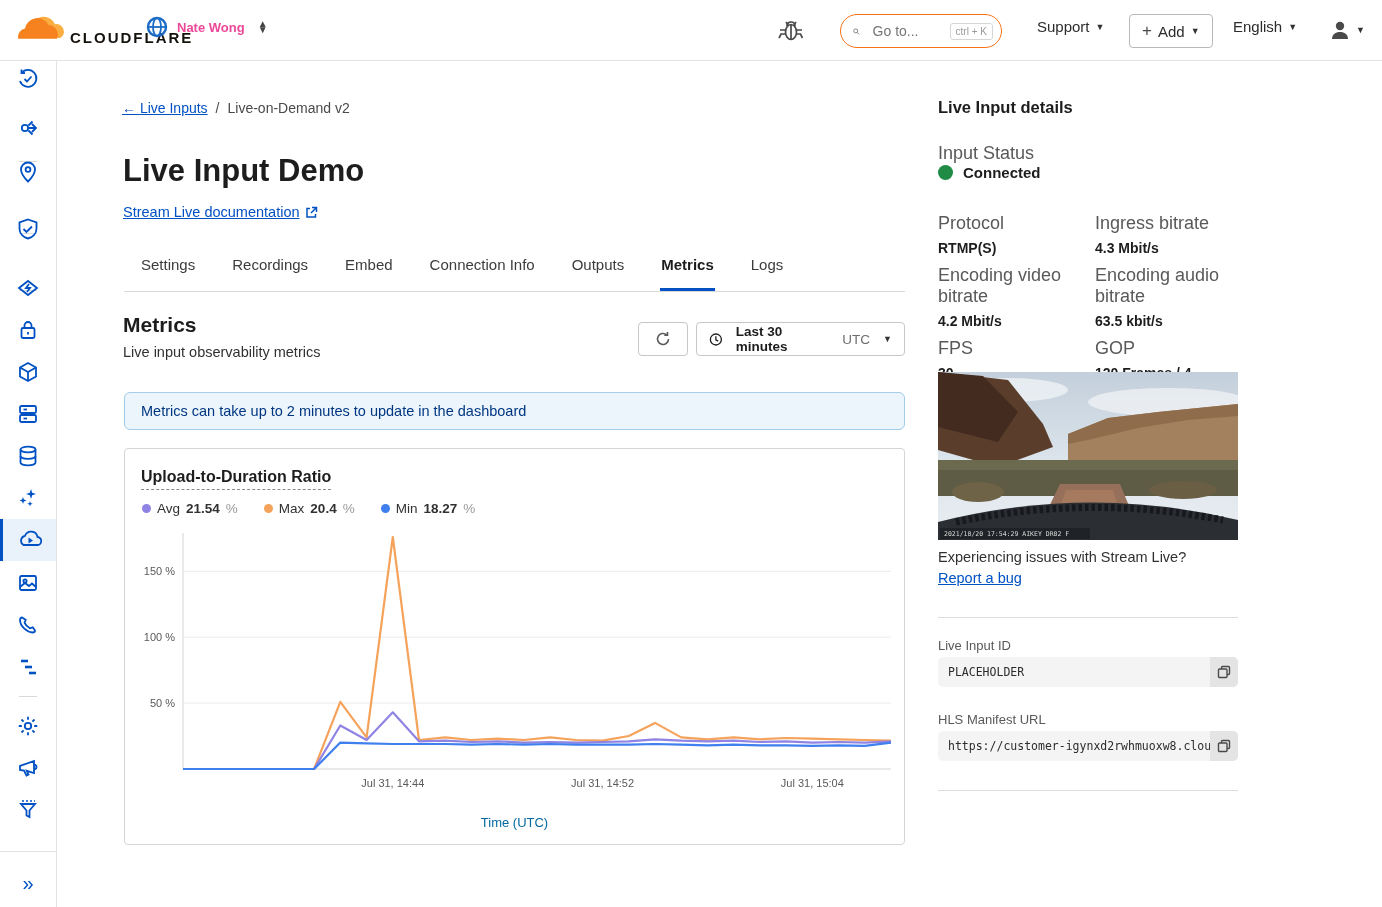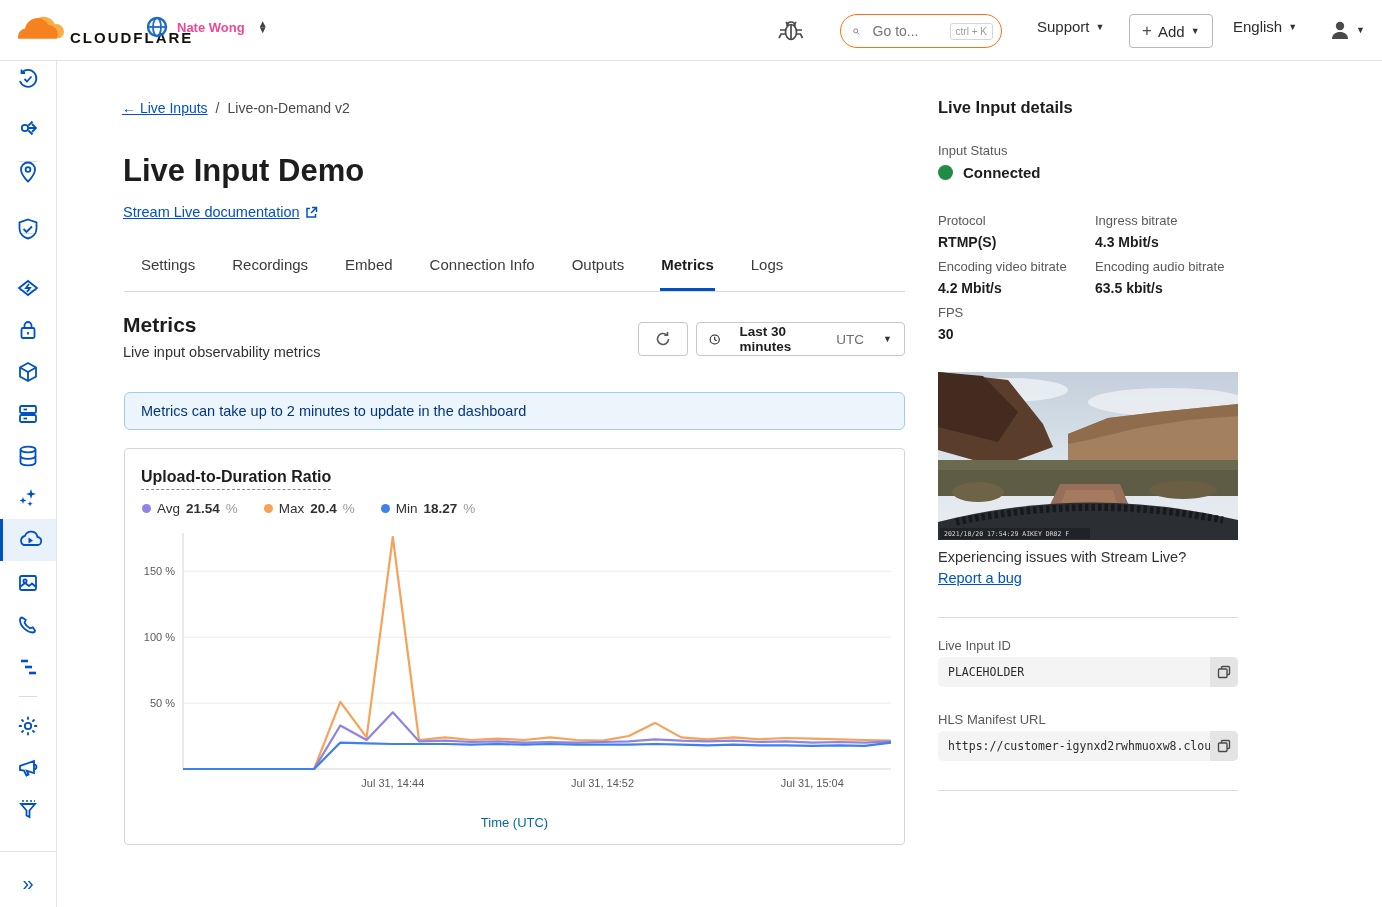--- a/index.html
+++ b/index.html
@@ -47,21 +47,21 @@
     border-bottom:1px solid #d9d9d9; padding:0 0 0 16px; }
   .tab { font-size:15px; color:#3c3c3c; padding:8px 1px 15px; cursor:pointer; border-bottom:3px solid transparent; }
   .tab.active { font-weight:bold; color:#1d1d1d; border-bottom-color:#0051c3; }
 
   .sec-head { position:absolute; left:123px; top:313px; }
   .sec-head .h2 { font-size:21px; font-weight:bold; color:#1d1d1d; }
   .sec-head .sub { font-size:14.5px; color:#313131; margin-top:7px; }
   .refresh-btn { position:absolute; left:638px; top:322px; width:50px; height:34px; border:1px solid #c7c7c7;
     border-radius:4px; background:#fff; display:flex; align-items:center; justify-content:center; color:#595959; cursor:pointer;}
   .range-btn { position:absolute; left:696px; top:322px; width:209px; height:34px; border:1px solid #c7c7c7;
-    border-radius:4px; background:#fff; display:flex; align-items:center; padding:0 12px; gap:19px; cursor:pointer;}
+    border-radius:4px; background:#fff; display:flex; align-items:center; padding:0 12px; gap:13px; cursor:pointer;}
   .range-btn .lbl { font-size:13.5px; font-weight:bold; color:#1d1d1d; }
   .range-btn .tz { font-size:13.5px; color:#6d6d6d; }
   .range-btn .caret { margin-left:auto; }
 
   .banner { position:absolute; left:124px; top:392px; width:781px; height:38px; background:#ecf5fc;
     border:1px solid #a3cce9; border-radius:6px; display:flex; align-items:center; padding:0 16px;
     font-size:14.5px; color:#003681; }
 
   .card { position:absolute; left:124px; top:448px; width:781px; height:397px; border:1px solid #d5d5d5;
     border-radius:4px; background:#fff; }
@@ -72,21 +72,21 @@
   .leg-dot { width:9px; height:9px; border-radius:50%; }
   .leg-val { font-weight:bold; }
   .leg-unit { color:#9a9a9a; }
   #chart-svg { position:absolute; left:10px; top:80px; }
   #chart-svg text { font-family:"Liberation Sans",sans-serif; font-size:11px; fill:#595959; }
   .xaxis-title { position:absolute; left:0; top:366px; width:100%; text-align:center; font-size:13px; color:#0369a1; }
 
   
   .rail { position:absolute; left:938px; top:0; width:300px; }
   .rail .head { position:absolute; left:0; top:98px; font-size:16.5px; font-weight:bold; color:#1d1d1d; }
-  .lab { font-size:13px; color:#595959; }
+  .lab { font-size:18px; color:#595959; }
   .val { font-size:14px; font-weight:bold; color:#1d1d1d; }
   .status-lab { position:absolute; left:0; top:143px; }
   .status-row { position:absolute; left:0; top:164px; display:flex; align-items:center; gap:10px; }
   .status-dot { width:15px; height:15px; border-radius:50%; background:#1f8b44; }
   .status-val { font-size:15px; font-weight:bold; color:#1d1d1d; }
   .fgrid { position:absolute; left:0; top:213px; width:300px; display:grid;
     grid-template-columns:157px 143px; row-gap:9px; }
   .fcell .lab { margin-bottom:6px; }
   .thumb { position:absolute; left:0; top:372px; width:300px; height:168px; }
   .issues-q { position:absolute; left:0; top:549px; font-size:14.5px; color:#313131; }
@@ -411,20 +411,24 @@
         <div class="lab">Encoding video bitrate</div>
         <div class="val">4.2 Mbit/s</div>
       </div>
       <div class="fcell">
         <div class="lab">Encoding audio bitrate</div>
         <div class="val">63.5 kbit/s</div>
       </div>
       <div class="fcell">
         <div class="lab">FPS</div>
         <div class="val">30</div>
+      </div>
+      <div class="fcell">
+        <div class="lab">GOP</div>
+        <div class="val">120 Frames / 4 Seconds</div>
       </div>
     </div>
 
     <svg class="thumb" viewBox="0 0 300 168">
       <defs>
         <linearGradient id="sky" x1="0" y1="0" x2="0" y2="1">
           <stop offset="0" stop-color="#c3cfdb"></stop>
             <stop offset="0.6" stop-color="#dfe7ee"></stop>
             <stop offset="1" stop-color="#e9edef"></stop>
         </linearGradient>

